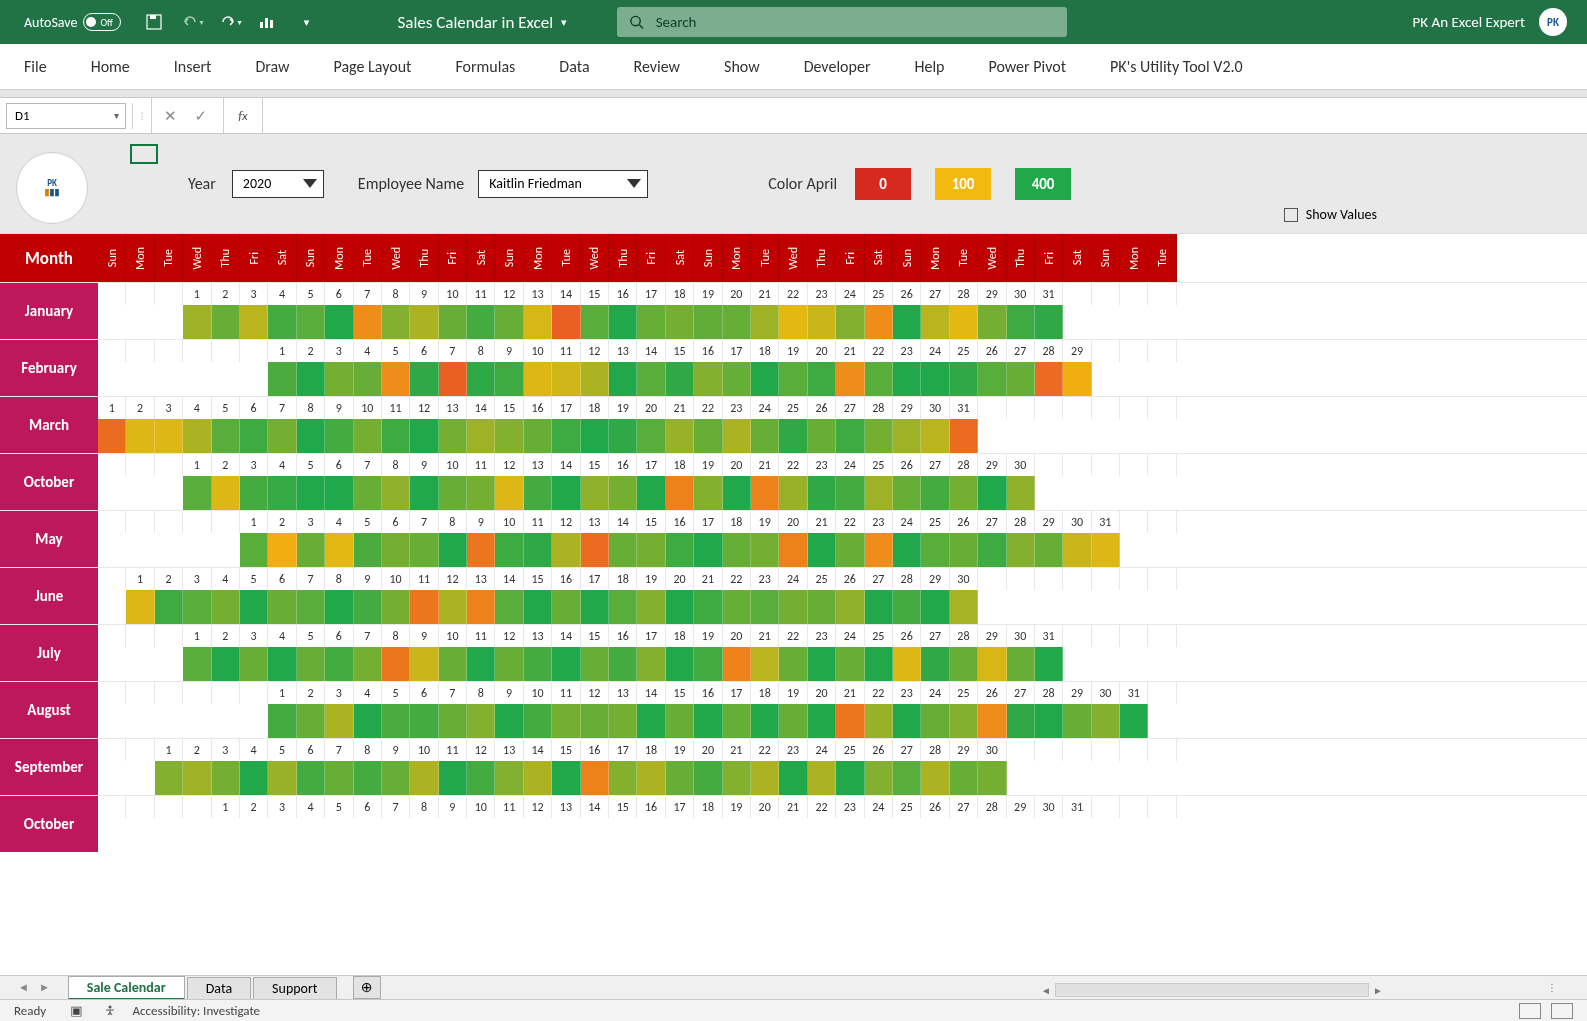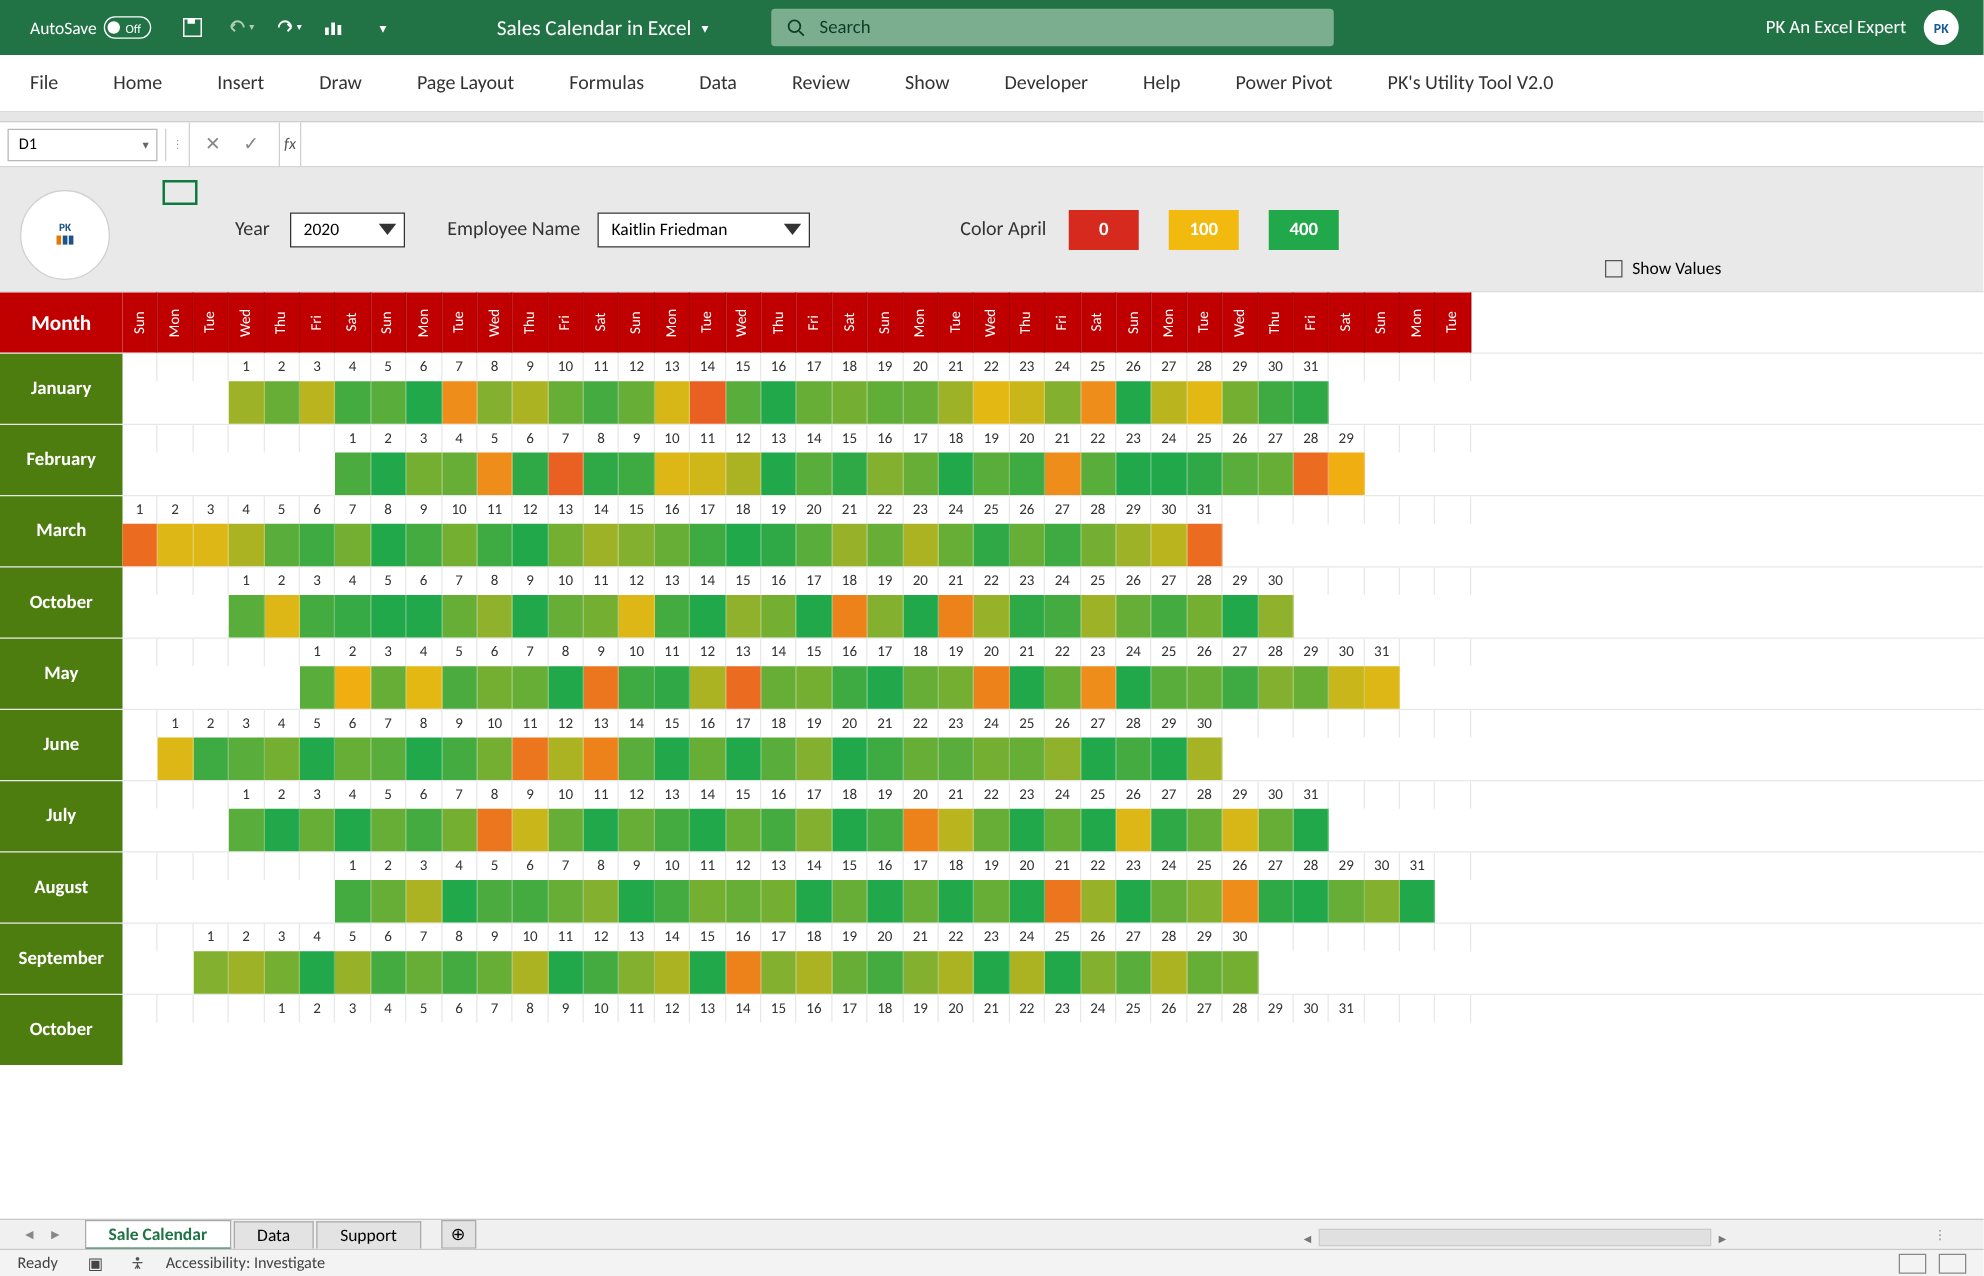--- a/index.html
+++ b/index.html
@@ -26,21 +26,21 @@
 .tab.file { background: transparent; font-weight: normal; }
 
 
 .ribbon-bar { height: 8px; background: #e6e6e6; border-bottom: 1px solid #c8c8c8; }
 
 
 .formula-bar { height: 36px; background: #fff; display: flex; align-items: center; border-bottom: 1px solid #c8c8c8; }
 .name-box { width: 120px; border: 1px solid #b8b8b8; margin: 4px 6px; height: 26px; display: flex; align-items: center; padding: 0 8px; font-size: 13px; position: relative; }
 .name-box::after { content: "▾"; position: absolute; right: 6px; font-size: 10px; color: #666; }
 .fx-buttons { display: flex; align-items: center; padding: 0 12px; border-left: 1px solid #d0d0d0; height: 100%; gap: 18px; color: #888; }
-.fx-label { font-style: italic; font-size: 13px; color: #555; margin-left: 4px; padding: 0 3px; border-left: 1px solid #d0d0d0; height: 100%; display: flex; align-items: center; }
+.fx-label { font-style: italic; font-size: 13px; color: #555; margin-left: 4px; padding: 0 14px; border-left: 1px solid #d0d0d0; height: 100%; display: flex; align-items: center; }
 
 
 .sheet-area { position: absolute; top: 134px; bottom: 40px; left: 0; right: 0; overflow: hidden; }
 .dash-header { background: #e9e9e9; height: 100px; display: flex; align-items: center; padding: 0 10px; position: relative; border-bottom: 1px solid #d8d8d8; }
 .logo-circle { width: 72px; height: 72px; border-radius: 50%; background: #fff; border: 1px solid #d0d0d0; display: flex; align-items: center; justify-content: center; margin-left: 6px; margin-top: 8px; }
 .logo-inner { font-size: 9px; font-weight: bold; color: #1e5388; text-align: center; line-height: 0.9; }
 .sel-box { position: absolute; top: 10px; left: 130px; width: 28px; height: 20px; border: 2px solid #0f7a3e; }
 .ctrl-label { font-size: 16px; color: #333; }
 .drop { border: 1.5px solid #333; height: 28px; background: #fff; display: flex; align-items: center; justify-content: space-between; padding: 0 6px 0 10px; font-size: 14px; }
 .drop-caret { width: 0; height: 0; border-left: 7px solid transparent; border-right: 7px solid transparent; border-top: 9px solid #333; }
@@ -49,21 +49,21 @@
 .showvals { position: absolute; right: 210px; bottom: 10px; display: flex; align-items: center; gap: 8px; font-size: 14px; }
 .chk { width: 14px; height: 14px; border: 1.5px solid #555; }
 
 
 .cal-wrap { position: relative; background: #fff; }
 .dow-row { display: flex; height: 48px; }
 .month-hdr { width: 98px; background: #c00000; color: #fff; display: flex; align-items: center; justify-content: center; font-size: 17px; font-weight: 600; }
 .dow { width: 28.4px; background: #c00000; color: #fff; display: flex; align-items: center; justify-content: center; font-size: 12px; border-right: 0.5px solid #a80000; }
 .dow span { writing-mode: vertical-rl; transform: rotate(180deg); }
 .month-block { display: flex; height: 57px; border-top: 1px solid #e8e8e8; }
-.month-label { width: 98px; background: #4d7c0f; color: #fff; display: flex; align-items: center; justify-content: center; font-size: 15px; font-weight: 600; }
+.month-label { width: 98px; background: #be185d; color: #fff; display: flex; align-items: center; justify-content: center; font-size: 15px; font-weight: 600; }
 .days { display: flex; flex-direction: column; width: calc(38 * 28.4px); }
 .date-row, .heat-row { display: flex; }
 .date-row { height: 22px; }
 .heat-row { height: 35px; }
 .dcell { width: 28.4px; border-right: 0.5px solid #e8e8e8; display: flex; align-items: center; justify-content: center; font-size: 12px; color: #333; }
 .hcell { width: 28.4px; border-right: 0.5px solid rgba(255,255,255,0.25); }
 
 
 .sheet-tabs { position: absolute; bottom: 22px; left: 0; right: 0; height: 24px; background: #f0f0f0; display: flex; align-items: center; border-top: 1px solid #c8c8c8; }
 .nav-arrows { display: flex; gap: 10px; padding: 0 18px; color: #888; font-size: 11px; }

